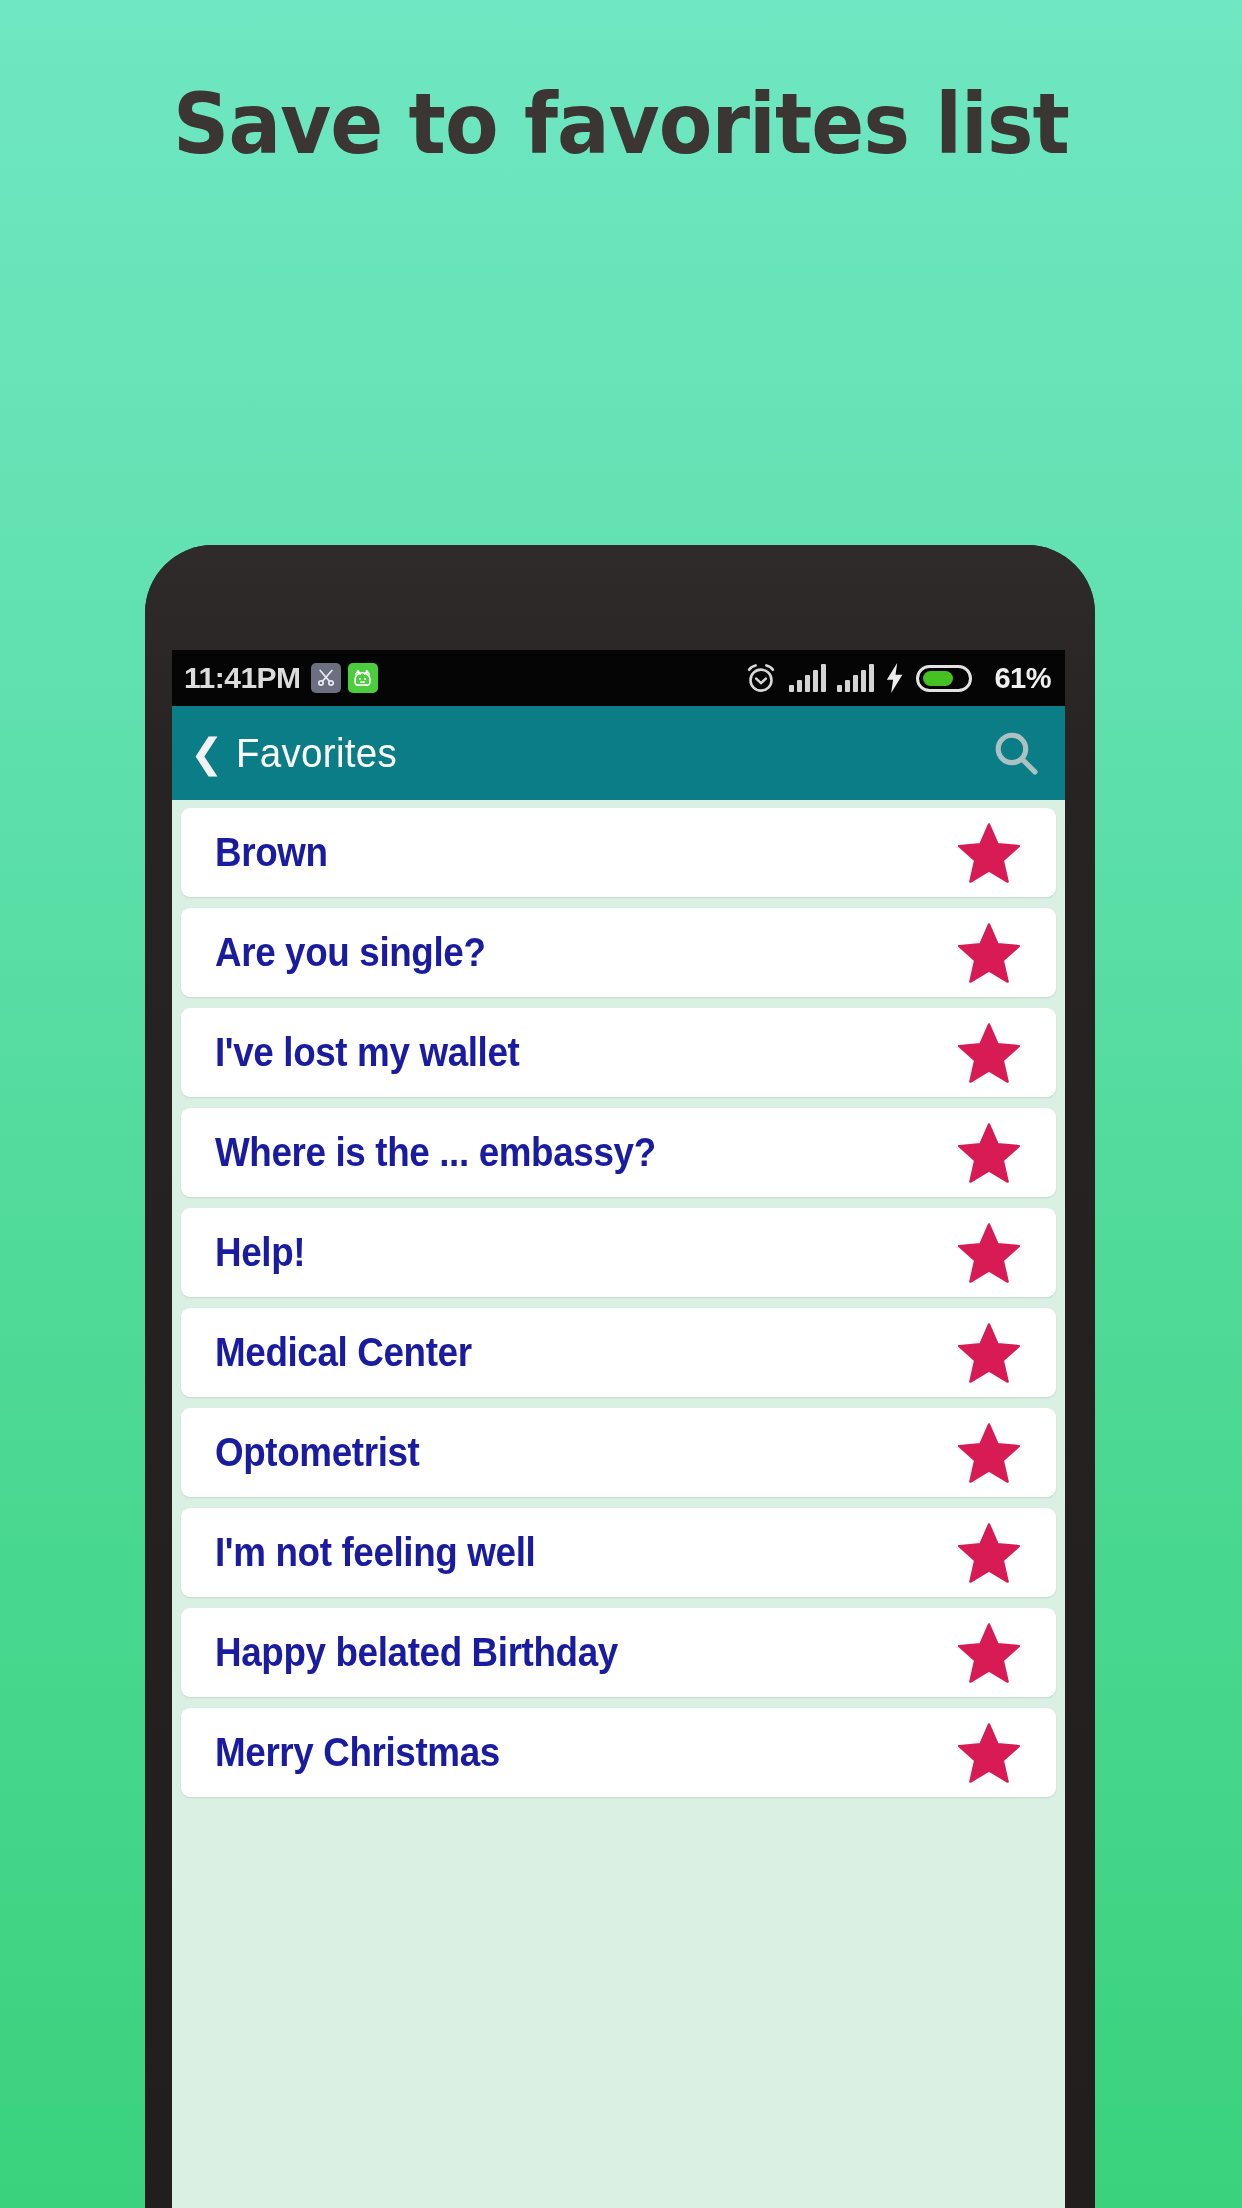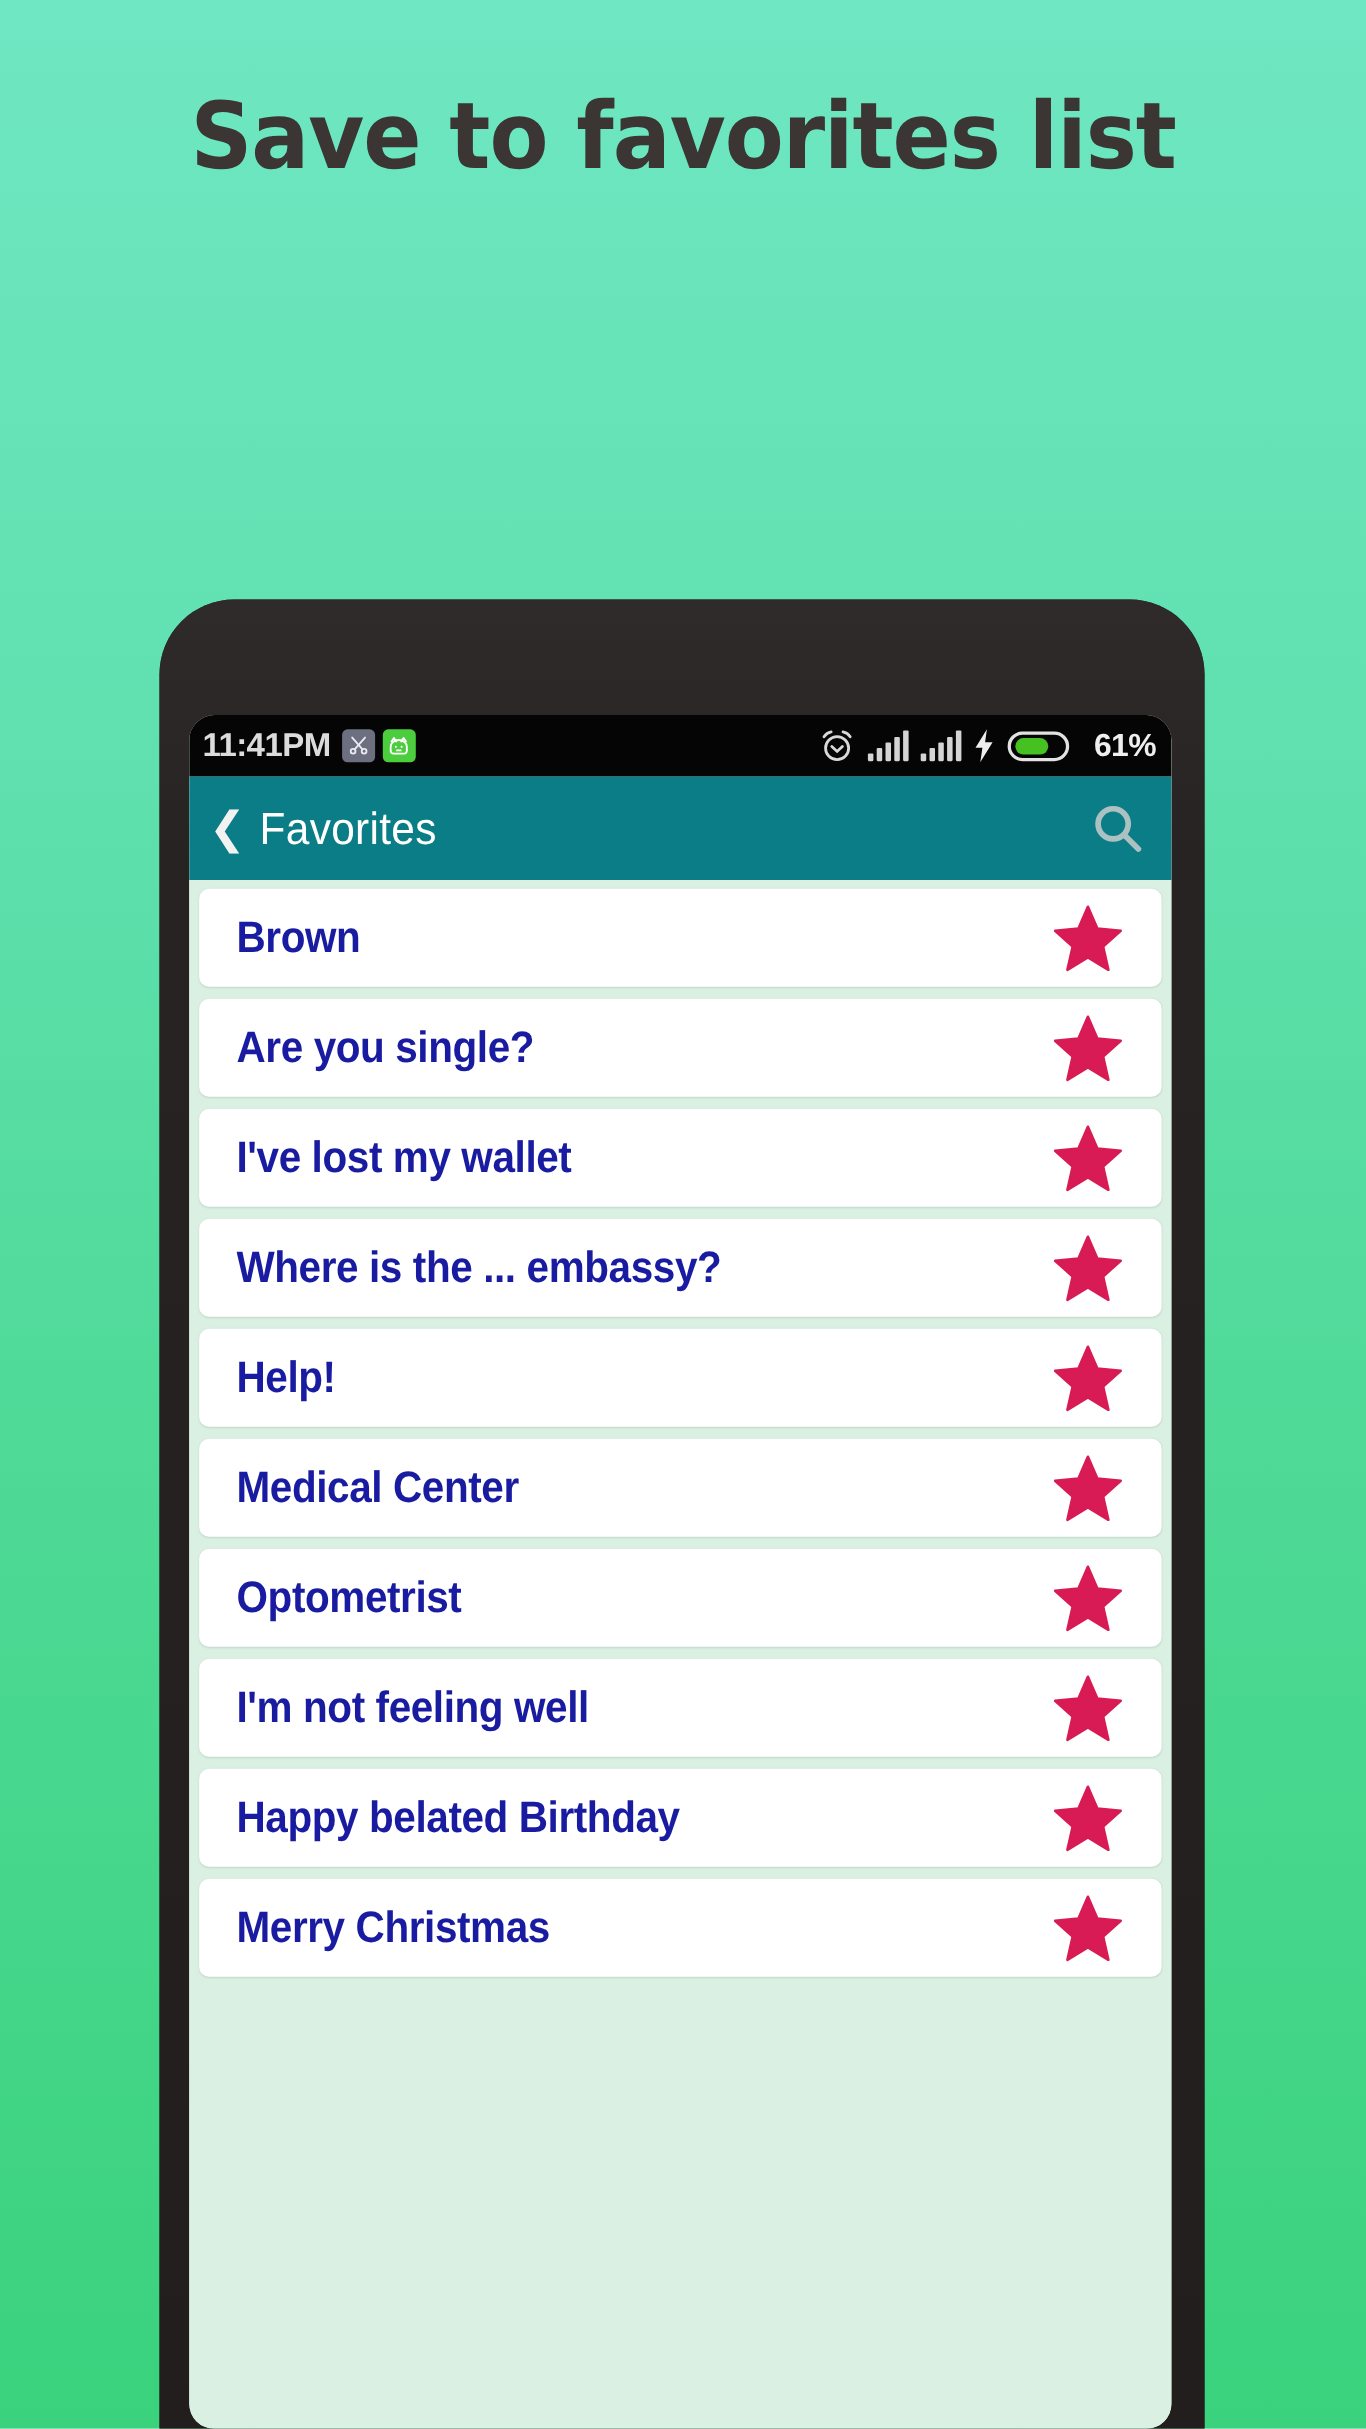--- a/index.html
+++ b/index.html
@@ -46,21 +46,20 @@
     border-radius:68px 68px 0 0;
     background:linear-gradient(180deg,#2e2b2a 0%, #262322 14%, #211e1d 100%);
     pointer-events:none;
   }
   #screen {
     position:absolute;
     left:27px; top:105px;
     width:893px; height:1558px;
     background:#d9f0e2;
     overflow:hidden;
-    border-radius:23px;
   }
 
   
   #statusbar {
     position:relative;
     height:56px;
     background:#050505;
     display:flex;
     align-items:center;
     padding:0 14px 0 12px;

